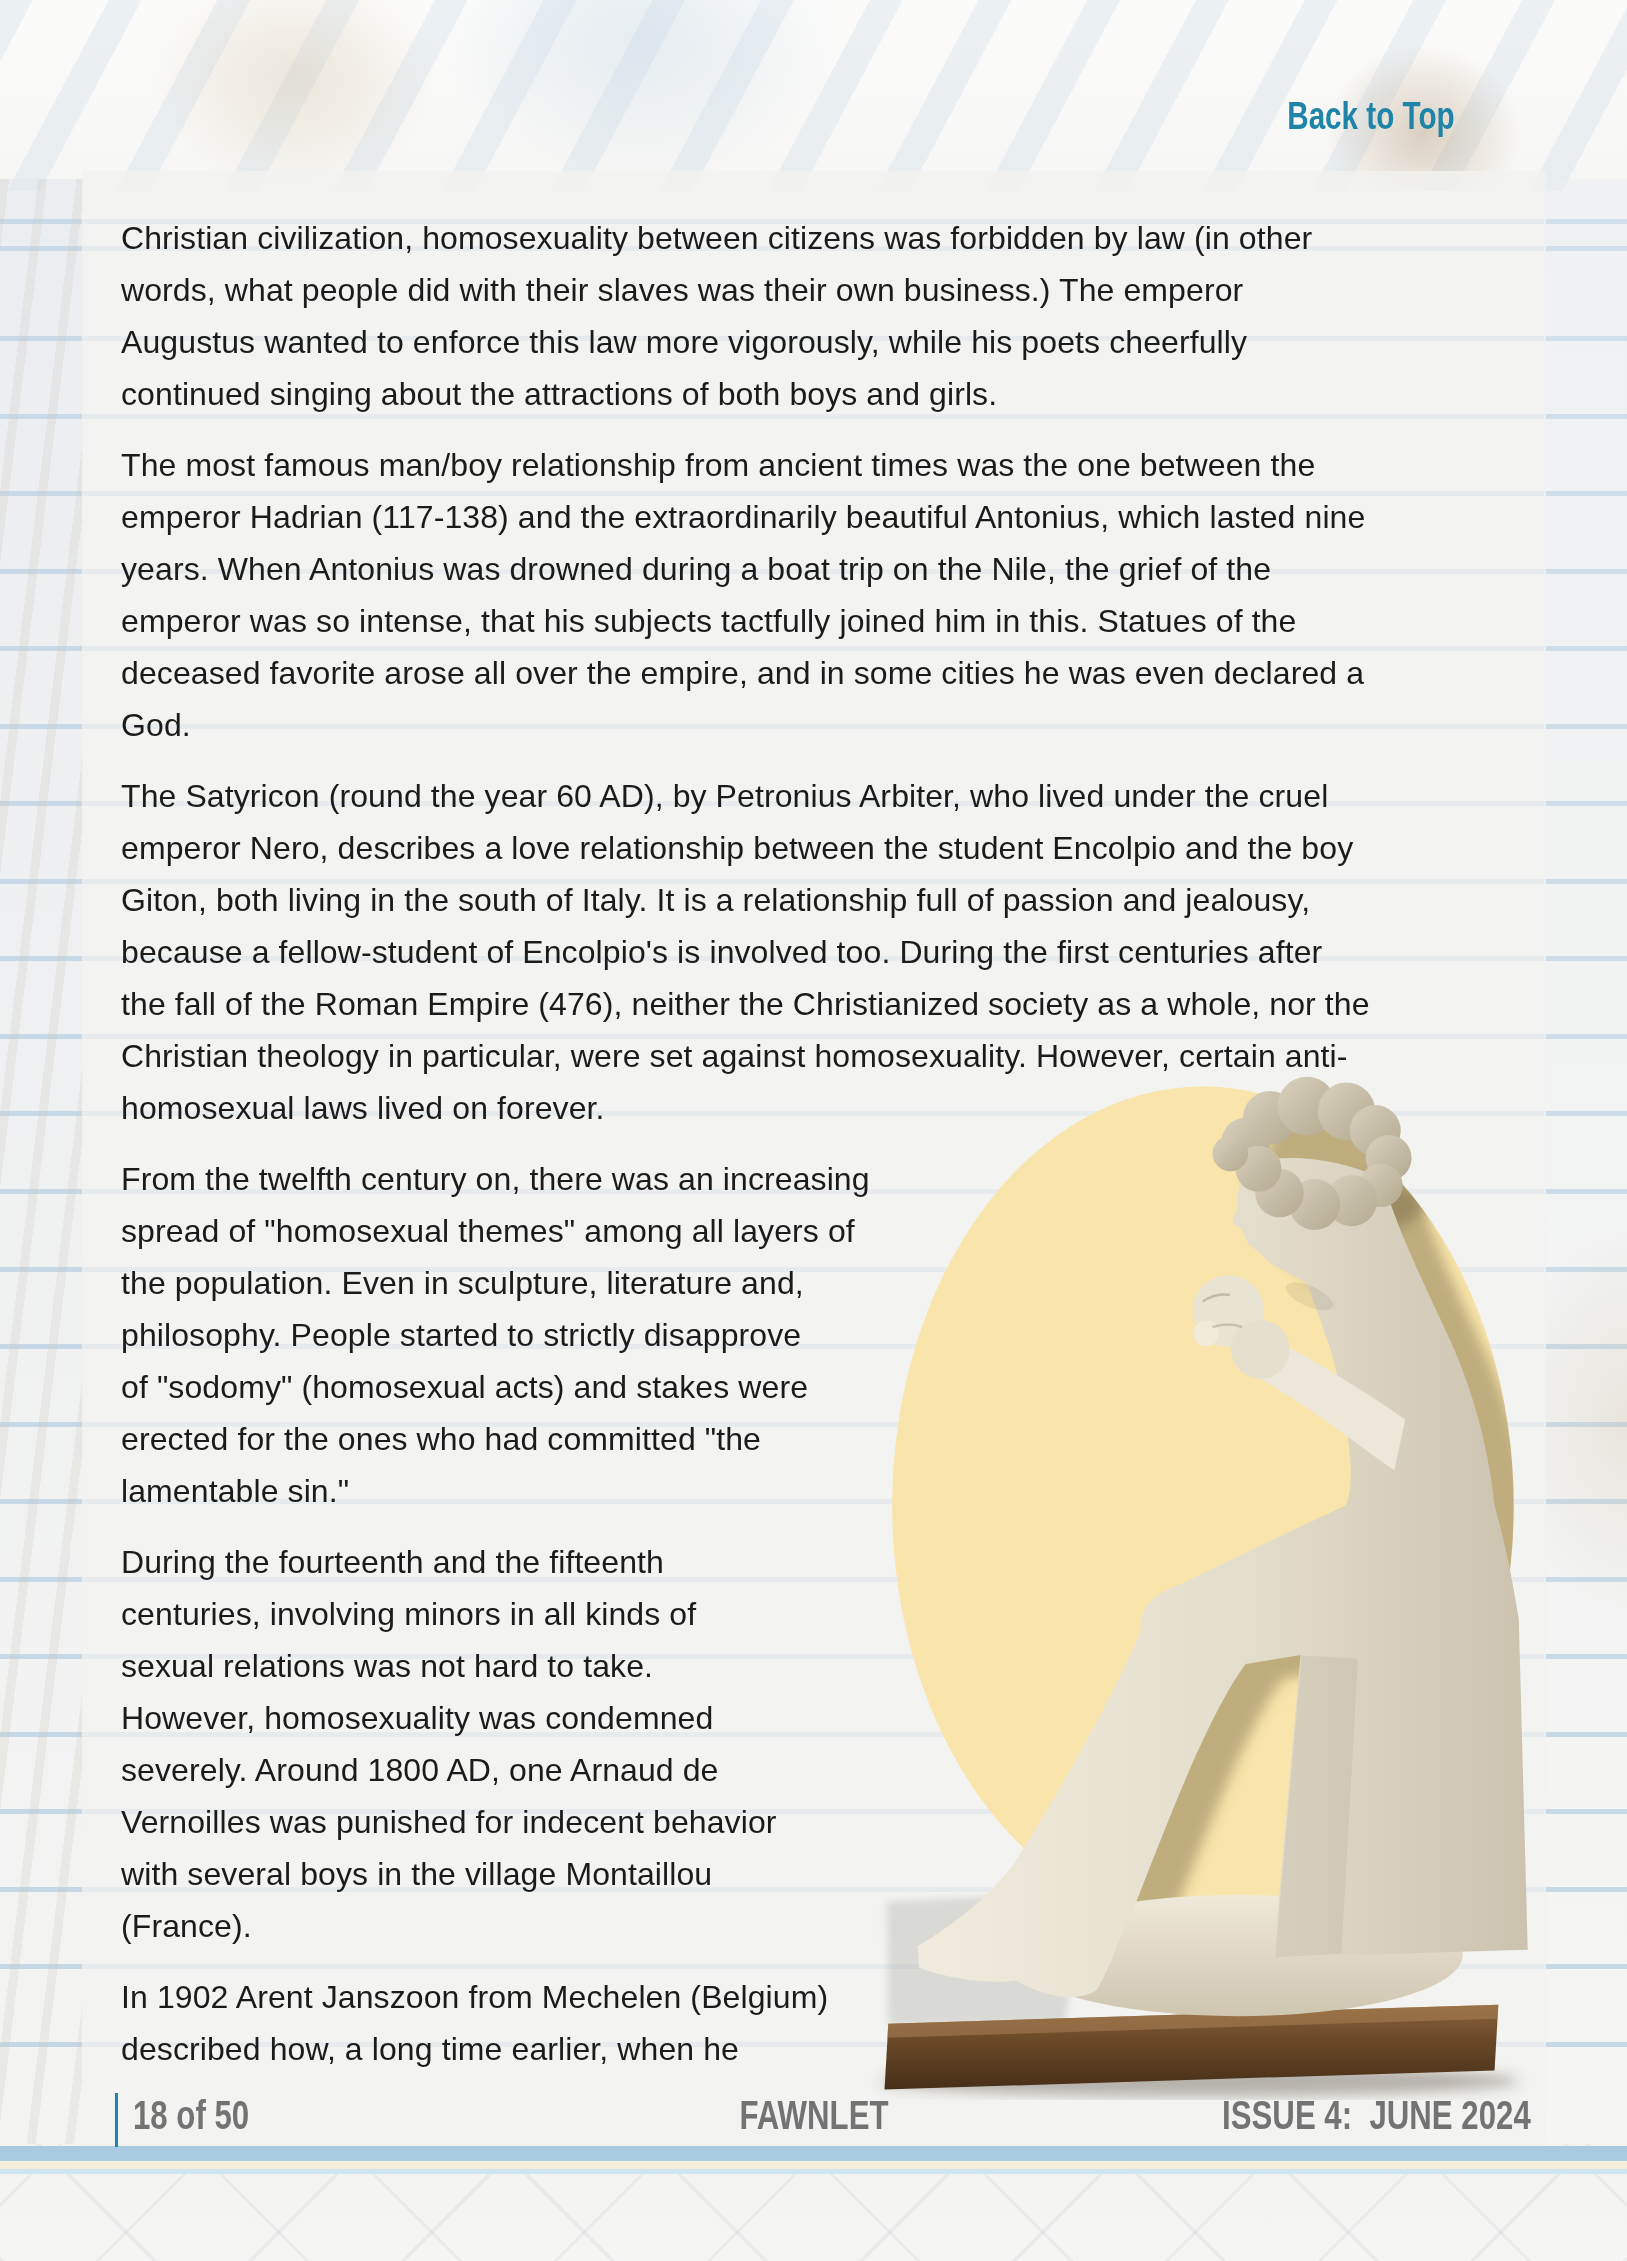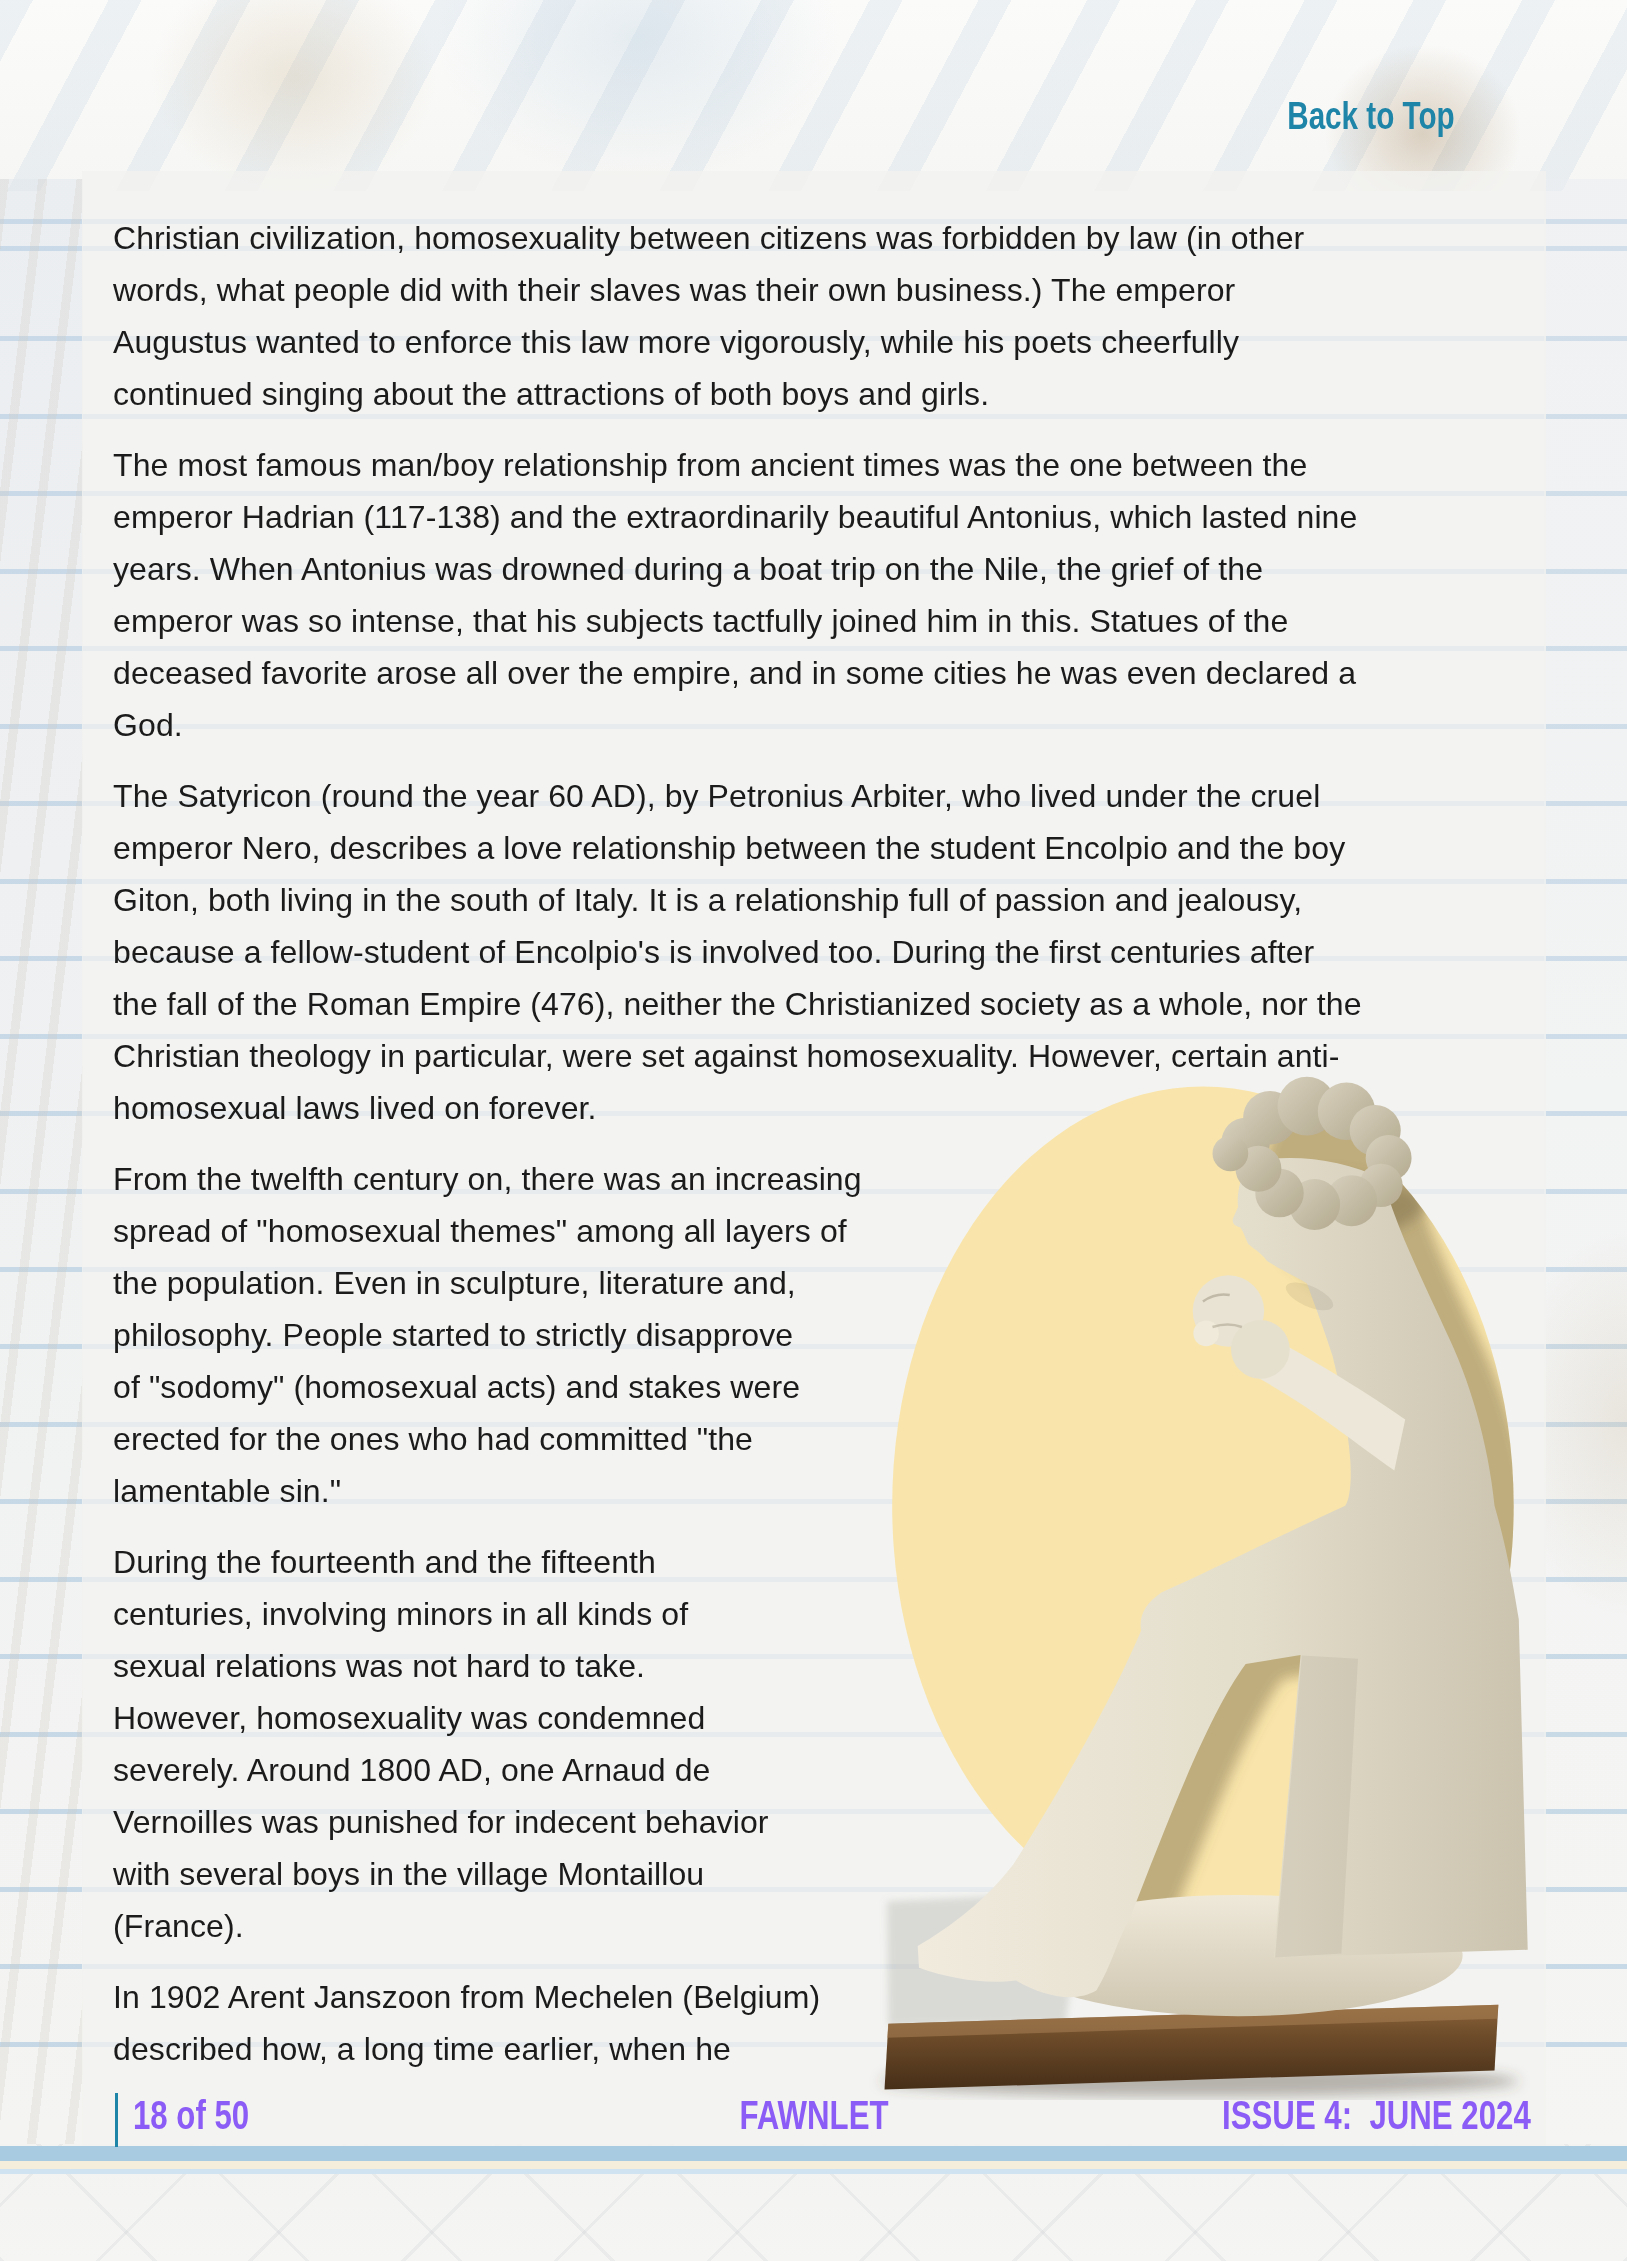--- a/index.html
+++ b/index.html
@@ -59,25 +59,25 @@
     color:#1e84a8;font-weight:bold;font-size:38px;line-height:38px;
     transform:scaleX(0.78);transform-origin:100% 50%;
     letter-spacing:0px;white-space:pre;cursor:pointer;
   }
   .article{
     position:absolute;left:105px;top:212px;width:1468px;
   }
   .para{
     white-space:pre;
     font-size:32px;line-height:52px;letter-spacing:0.1px;
-    color:#1b1b1b;margin:0 0 19px 8px;
+    color:#1b1b1b;margin:0 0 19px 16px;
   }
   .footer{
     position:absolute;left:0;top:2092px;width:1627px;height:54px;
-    color:#8b5cf6;font-weight:bold;font-size:40px;line-height:46px;white-space:pre;
+    color:#737373;font-weight:bold;font-size:40px;line-height:46px;white-space:pre;
   }
   .footer .bar{
     position:absolute;left:115px;top:1.3px;width:3.2px;height:54px;background:#1e84a8;
   }
   .footer .left{
     position:absolute;left:133px;top:0;
     transform:scaleX(0.78);transform-origin:0 50%;
   }
   .footer .center{
     position:absolute;left:814px;top:0;

